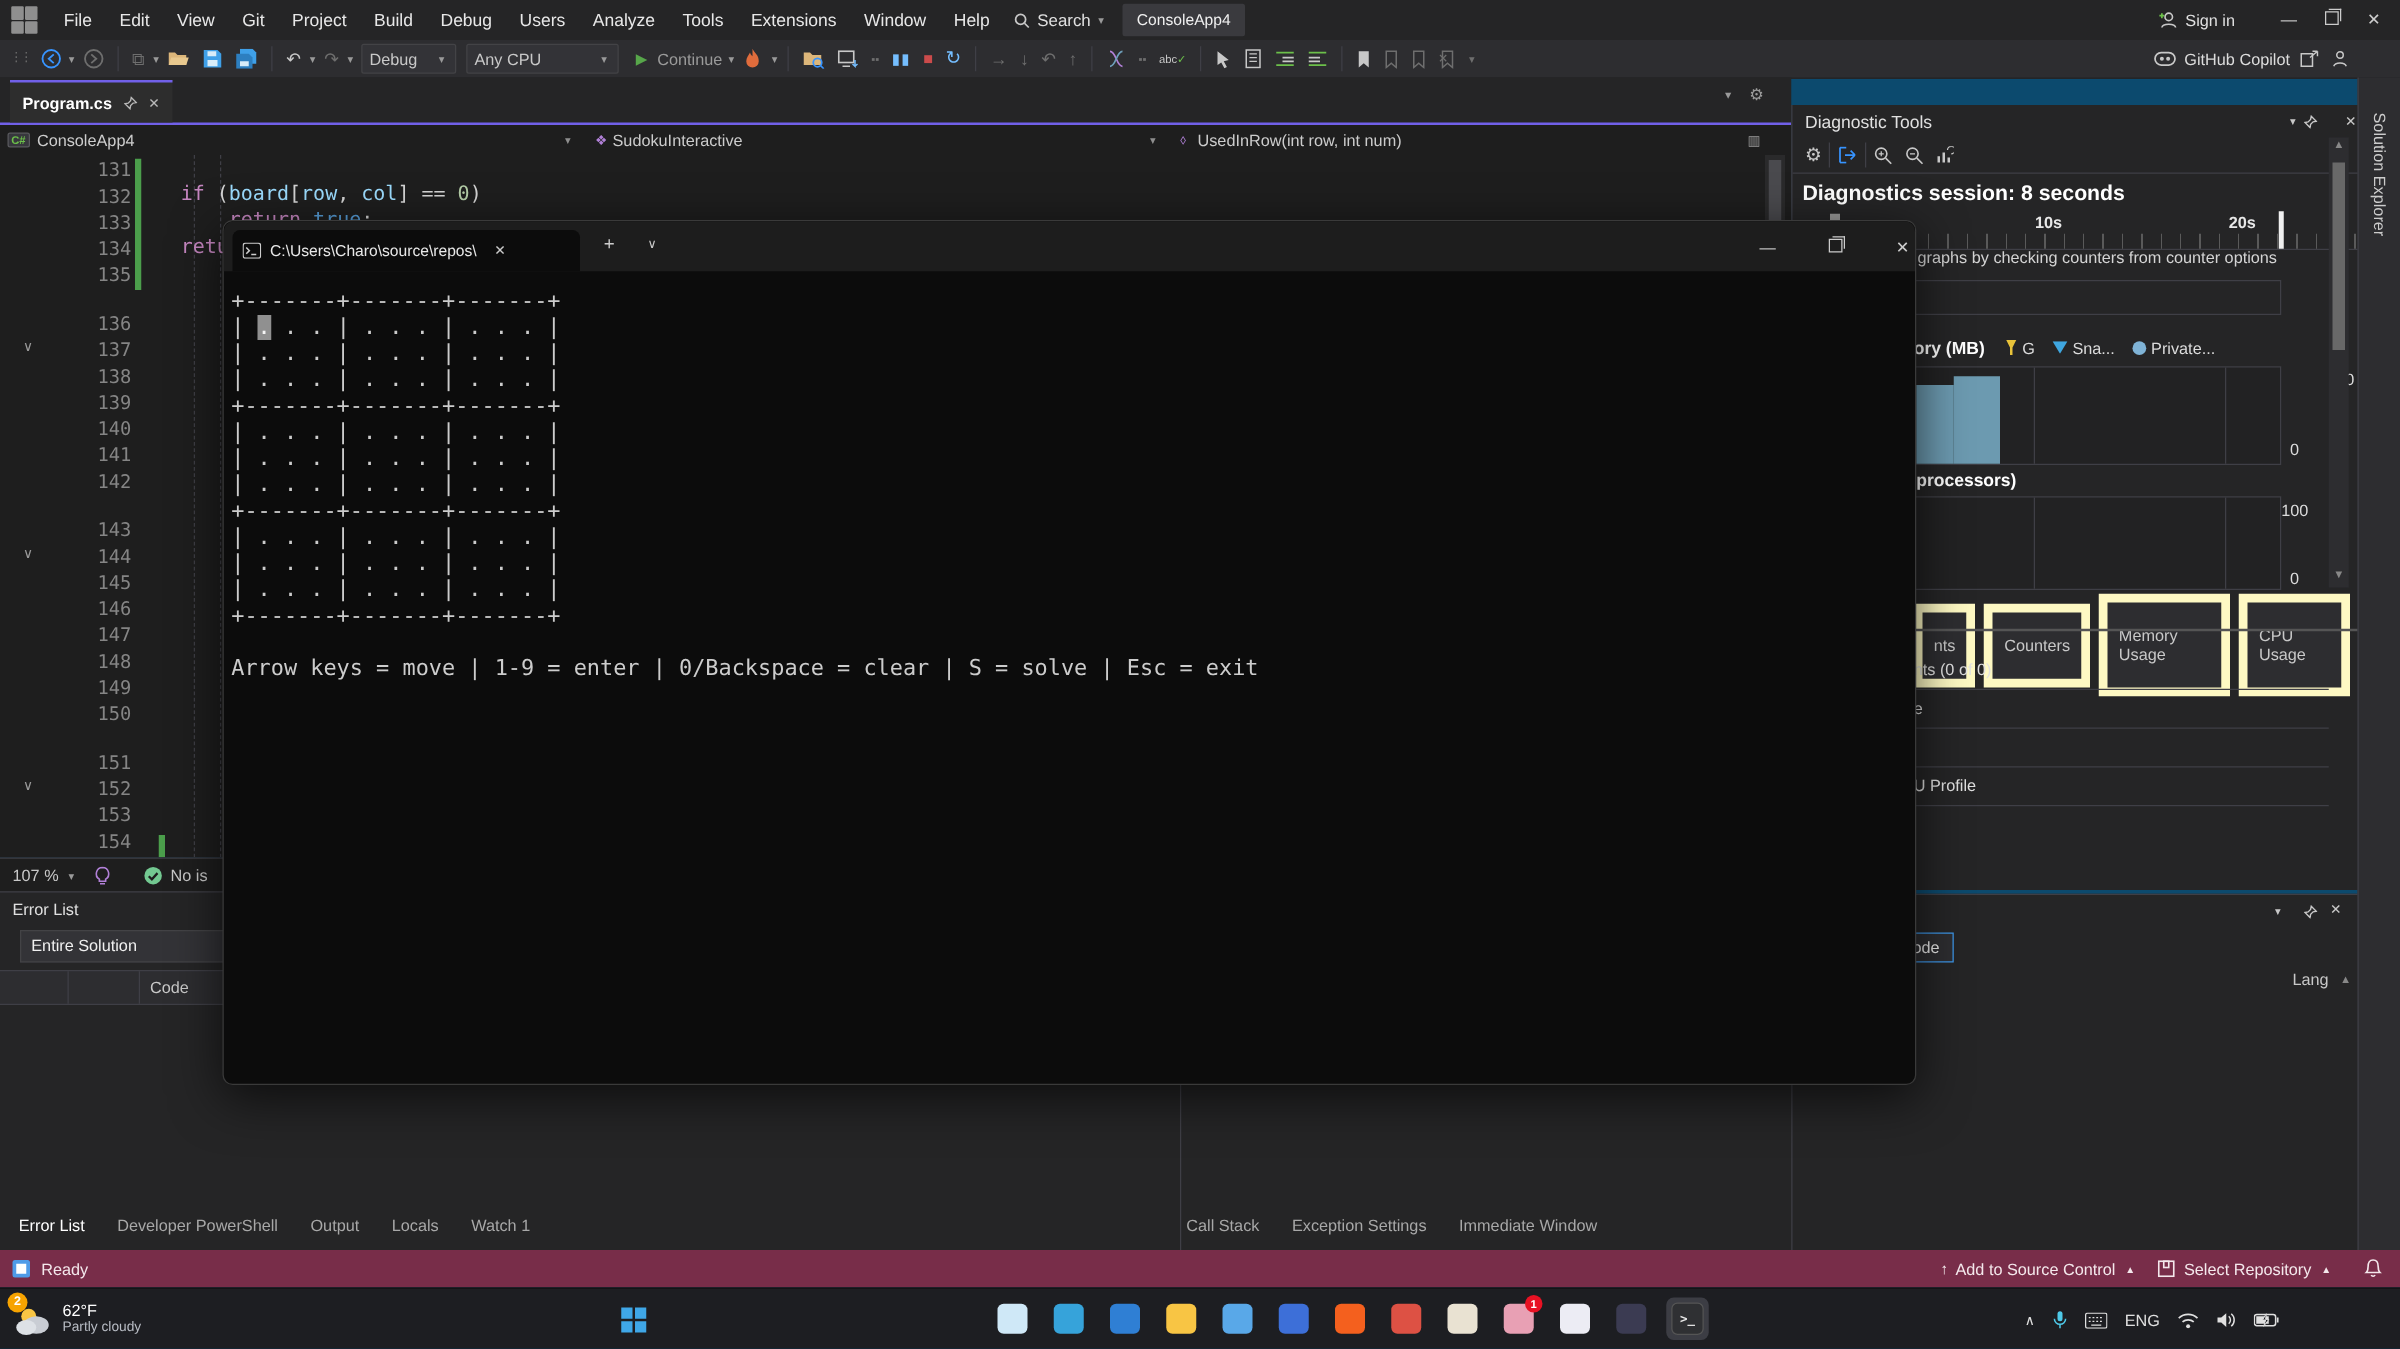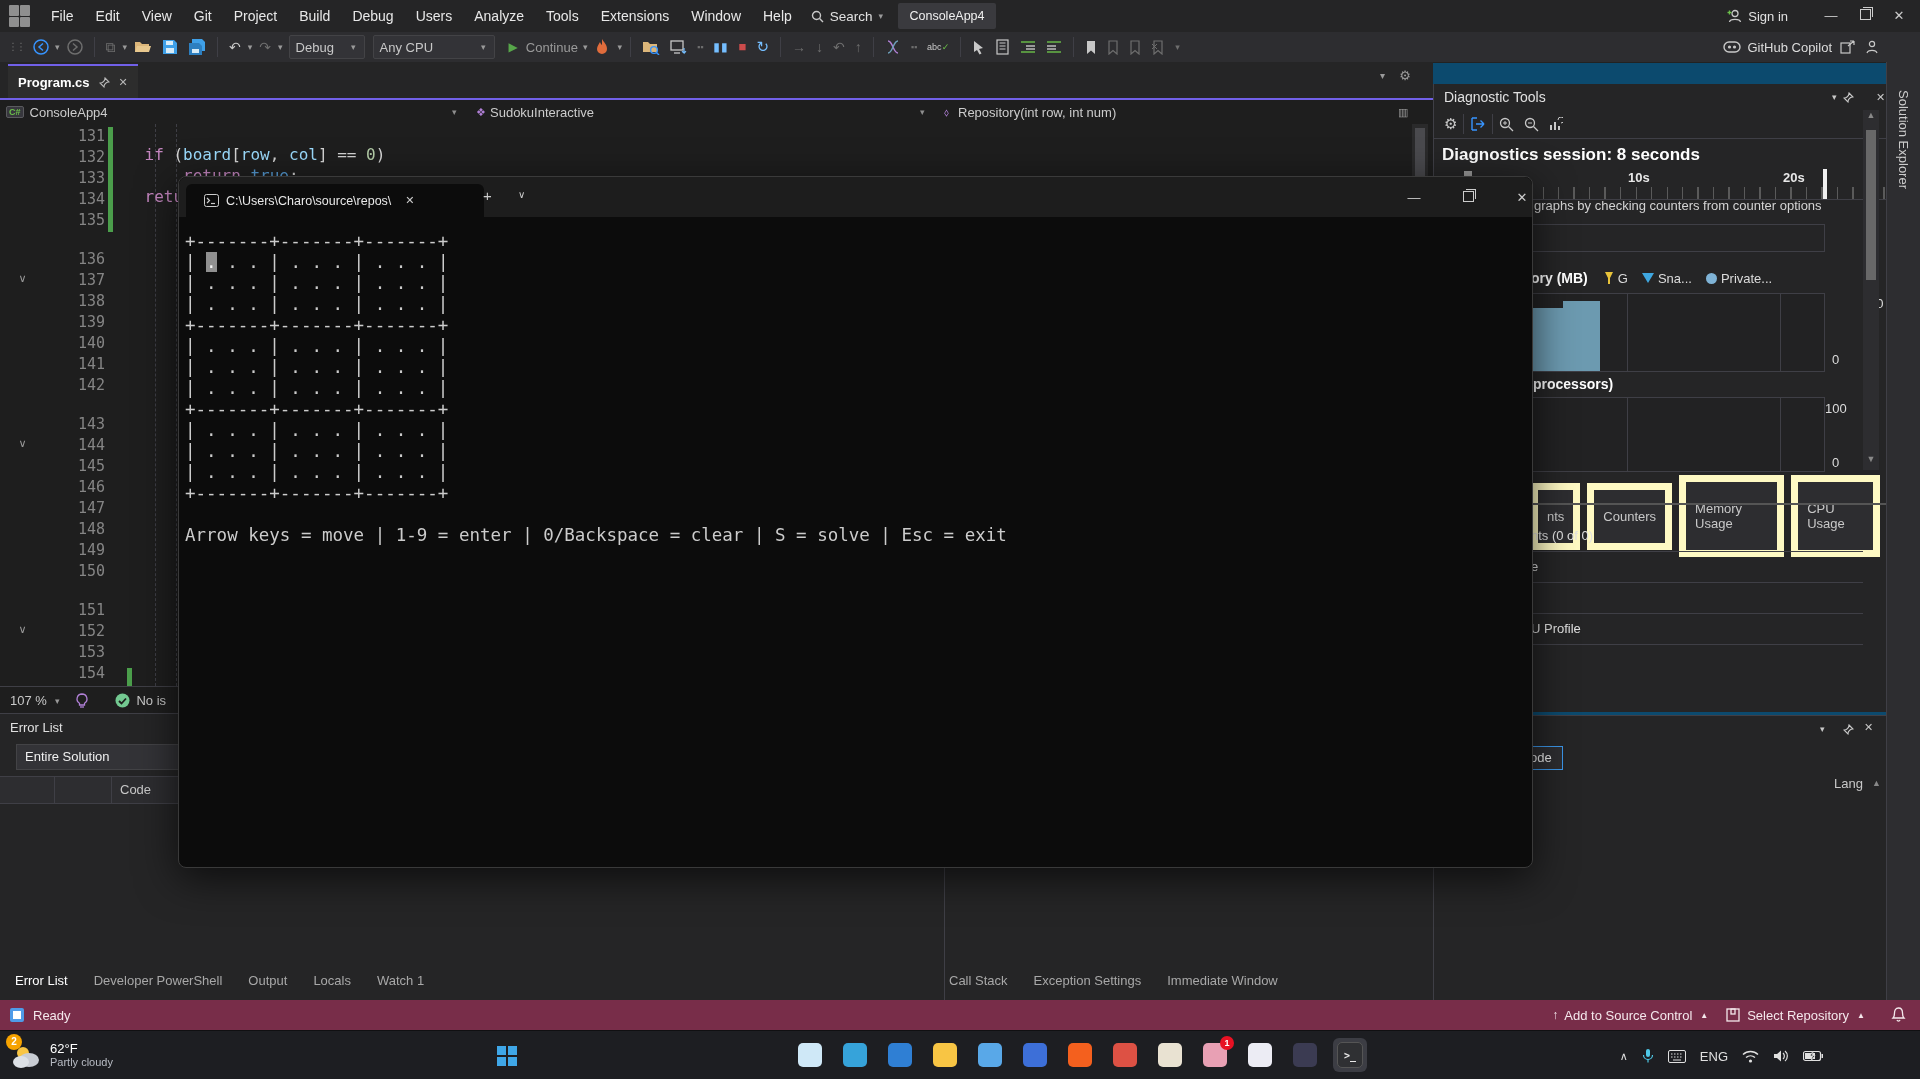--- a/index.html
+++ b/index.html
@@ -73,21 +73,21 @@
   #sol-strip .vtext{writing-mode:vertical-rl;color:#CCCCCC;font-size:13px;margin:28px 0 0 9px;}
 
   
   #toolwin{position:absolute;left:1433px;top:715px;width:453px;height:285px;background:#252526;border-top:1px solid #3F3F46;border-left:1px solid #3F3F46;}
   #frag-btn{position:absolute;left:85px;top:30px;height:22px;padding:0 10px;border:1px solid #3C96E8;background:#2D2D30;color:#E8E8E8;line-height:22px;font-size:13px;}
 
   
   #console{position:absolute;left:178px;top:176px;width:1353px;height:690px;background:#0C0C0C;border-radius:8px;
            box-shadow:0 10px 40px rgba(0,0,0,.65);border:1px solid #3A3A3A;z-index:50;}
   #con-titlebar{position:absolute;left:0;top:0;width:100%;height:40px;background:#1D1D1D;border-radius:8px 8px 0 0;}
-  #con-tab{position:absolute;left:7px;top:7px;width:262px;height:33px;background:#0C0C0C;border-radius:6px 6px 0 0;display:flex;align-items:center;padding:0 18px;}
+  #con-tab{position:absolute;left:7px;top:7px;width:262px;height:33px;background:#0C0C0C;border-radius:6px 6px 0 0;display:flex;align-items:center;padding:0 8px;}
   #con-tab .tt{font-size:12.5px;color:#E8E8E8;white-space:nowrap;}
   .con-ico{color:#CCCCCC;font-size:13px;}
   #con-output{position:absolute;left:6px;top:54px;font:17.5px/21px "DejaVu Sans Mono",monospace;color:#CCCCCC;margin:0;}
   .cursor-cell{background:#909090;color:#F5F5F5;}
   .con-win-btn{position:absolute;top:8px;width:34px;height:26px;text-align:center;line-height:26px;color:#CCCCCC;font-size:13px;}
 
   
   #statusbar{position:absolute;left:0;top:1000px;width:1920px;height:30px;background:#782D49;display:flex;align-items:center;color:#F4E8EC;font-size:13px;z-index:60;}
 
   
@@ -295,21 +295,21 @@
   </div>
 
   <div id="breadcrumb">
     <span class="bc-badge">C#</span>
     <span>ConsoleApp4</span>
     <span class="bc-dd" style="position:absolute;left:452px;">▾</span>
     <span class="bc-ico" style="position:absolute;left:470px;">❖</span>
     <span style="position:absolute;left:490px;">SudokuInteractive</span>
     <span class="bc-dd" style="position:absolute;left:920px;">▾</span>
     <span class="bc-ico" style="position:absolute;left:938px;">⬨</span>
-    <span style="position:absolute;left:958px;">Repository(int row, int num)</span>
+    <span style="position:absolute;left:958px;">UsedInRow(int row, int num)</span>
     <span style="position:absolute;left:1398px;color:#9A9A9A;font-size:11px;">▥</span>
   </div>
 
   <div id="editor">
     <div class="guide" style="left:155px;"></div>
     <div class="guide" style="left:176px;"></div>
     <div id="editor-lines" style="position:relative;padding-top:3px;">
         <div class="ed-row">
           <span class="ln">131</span>
           <span class="fold"></span>

